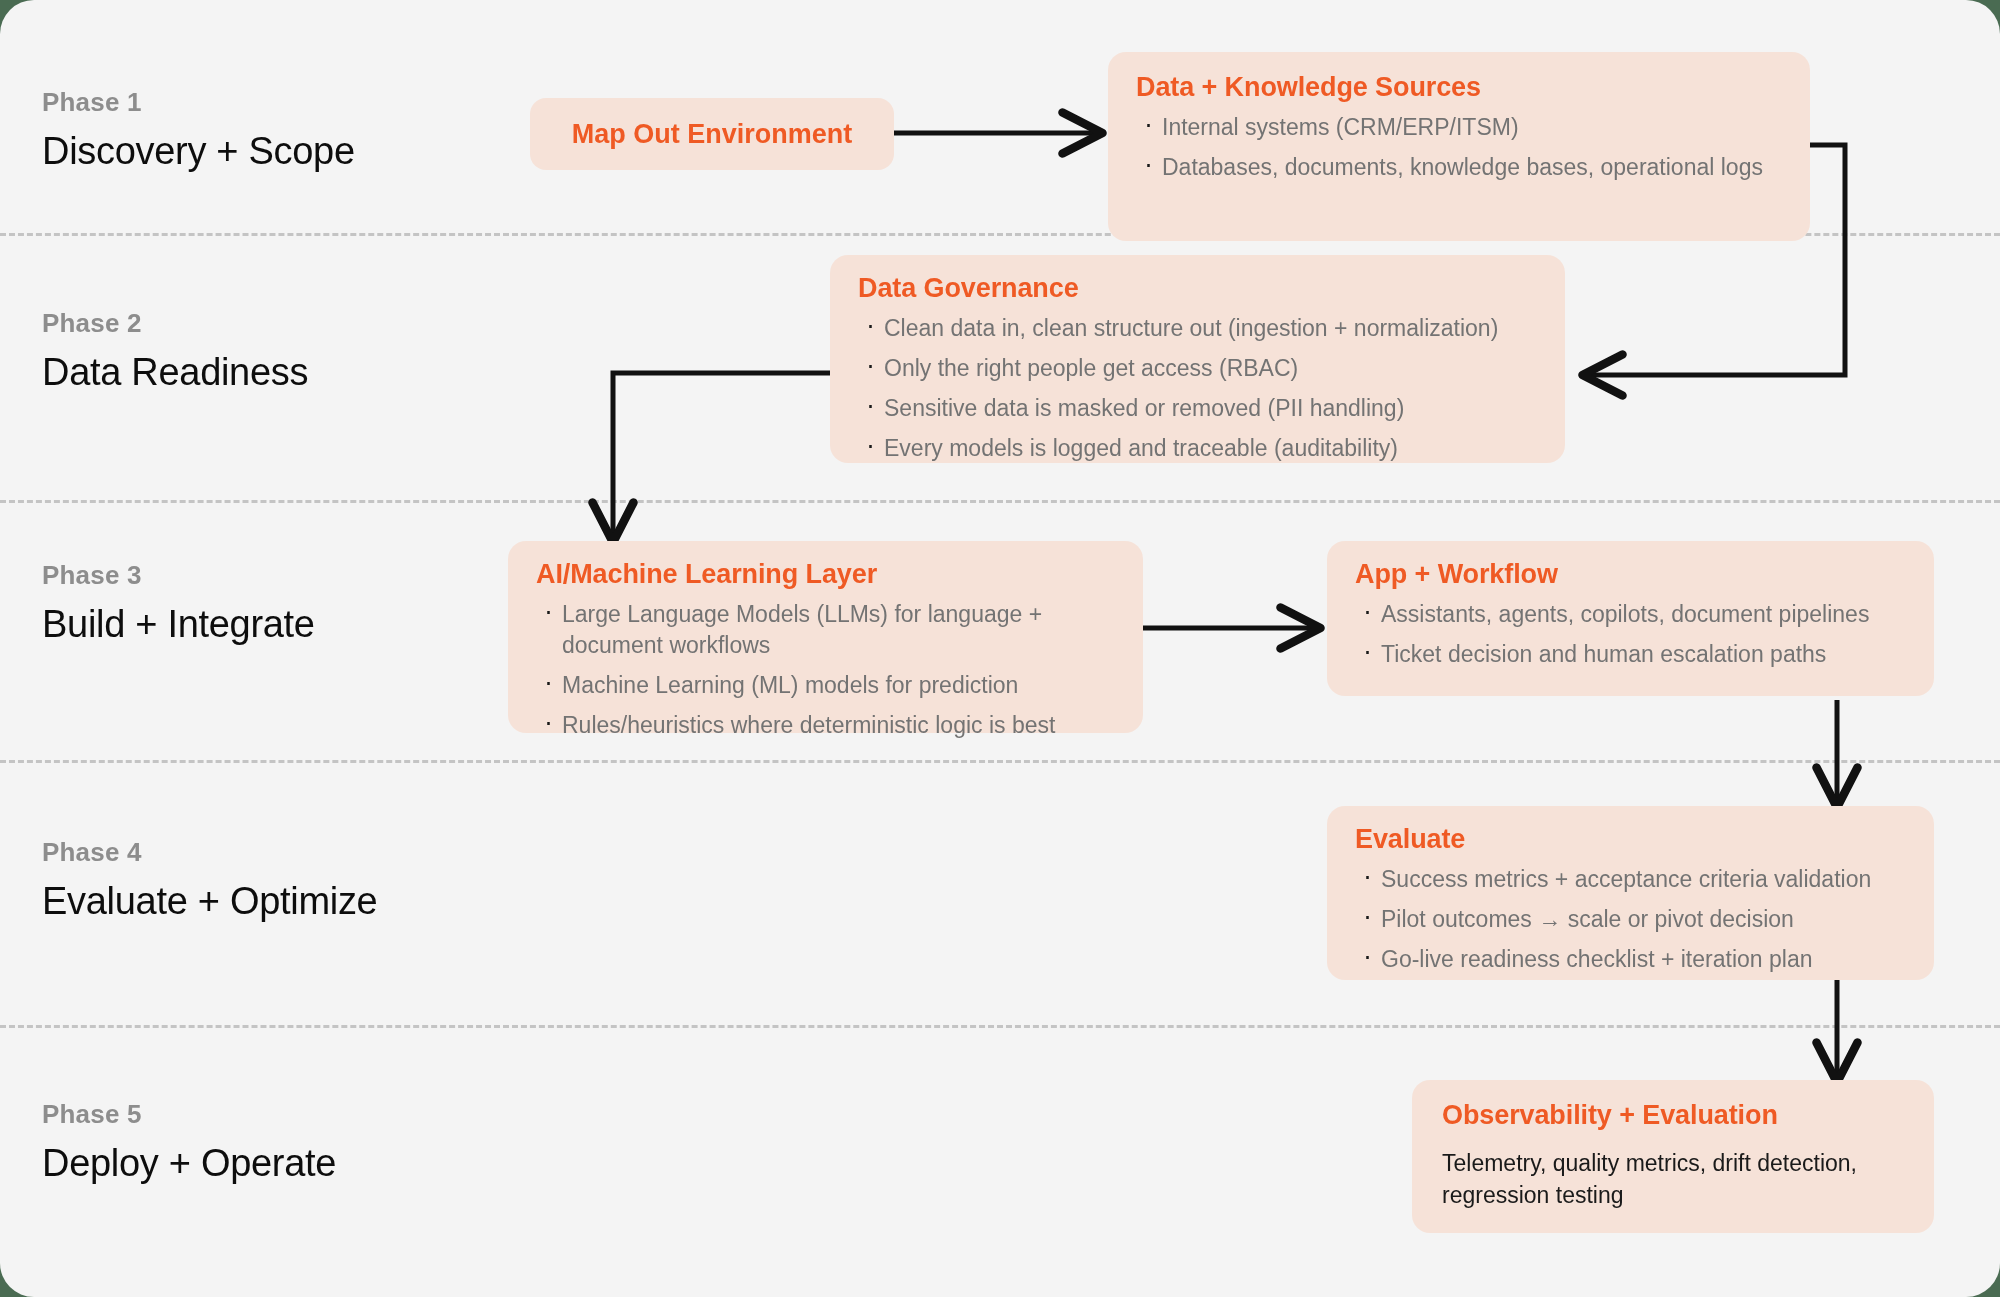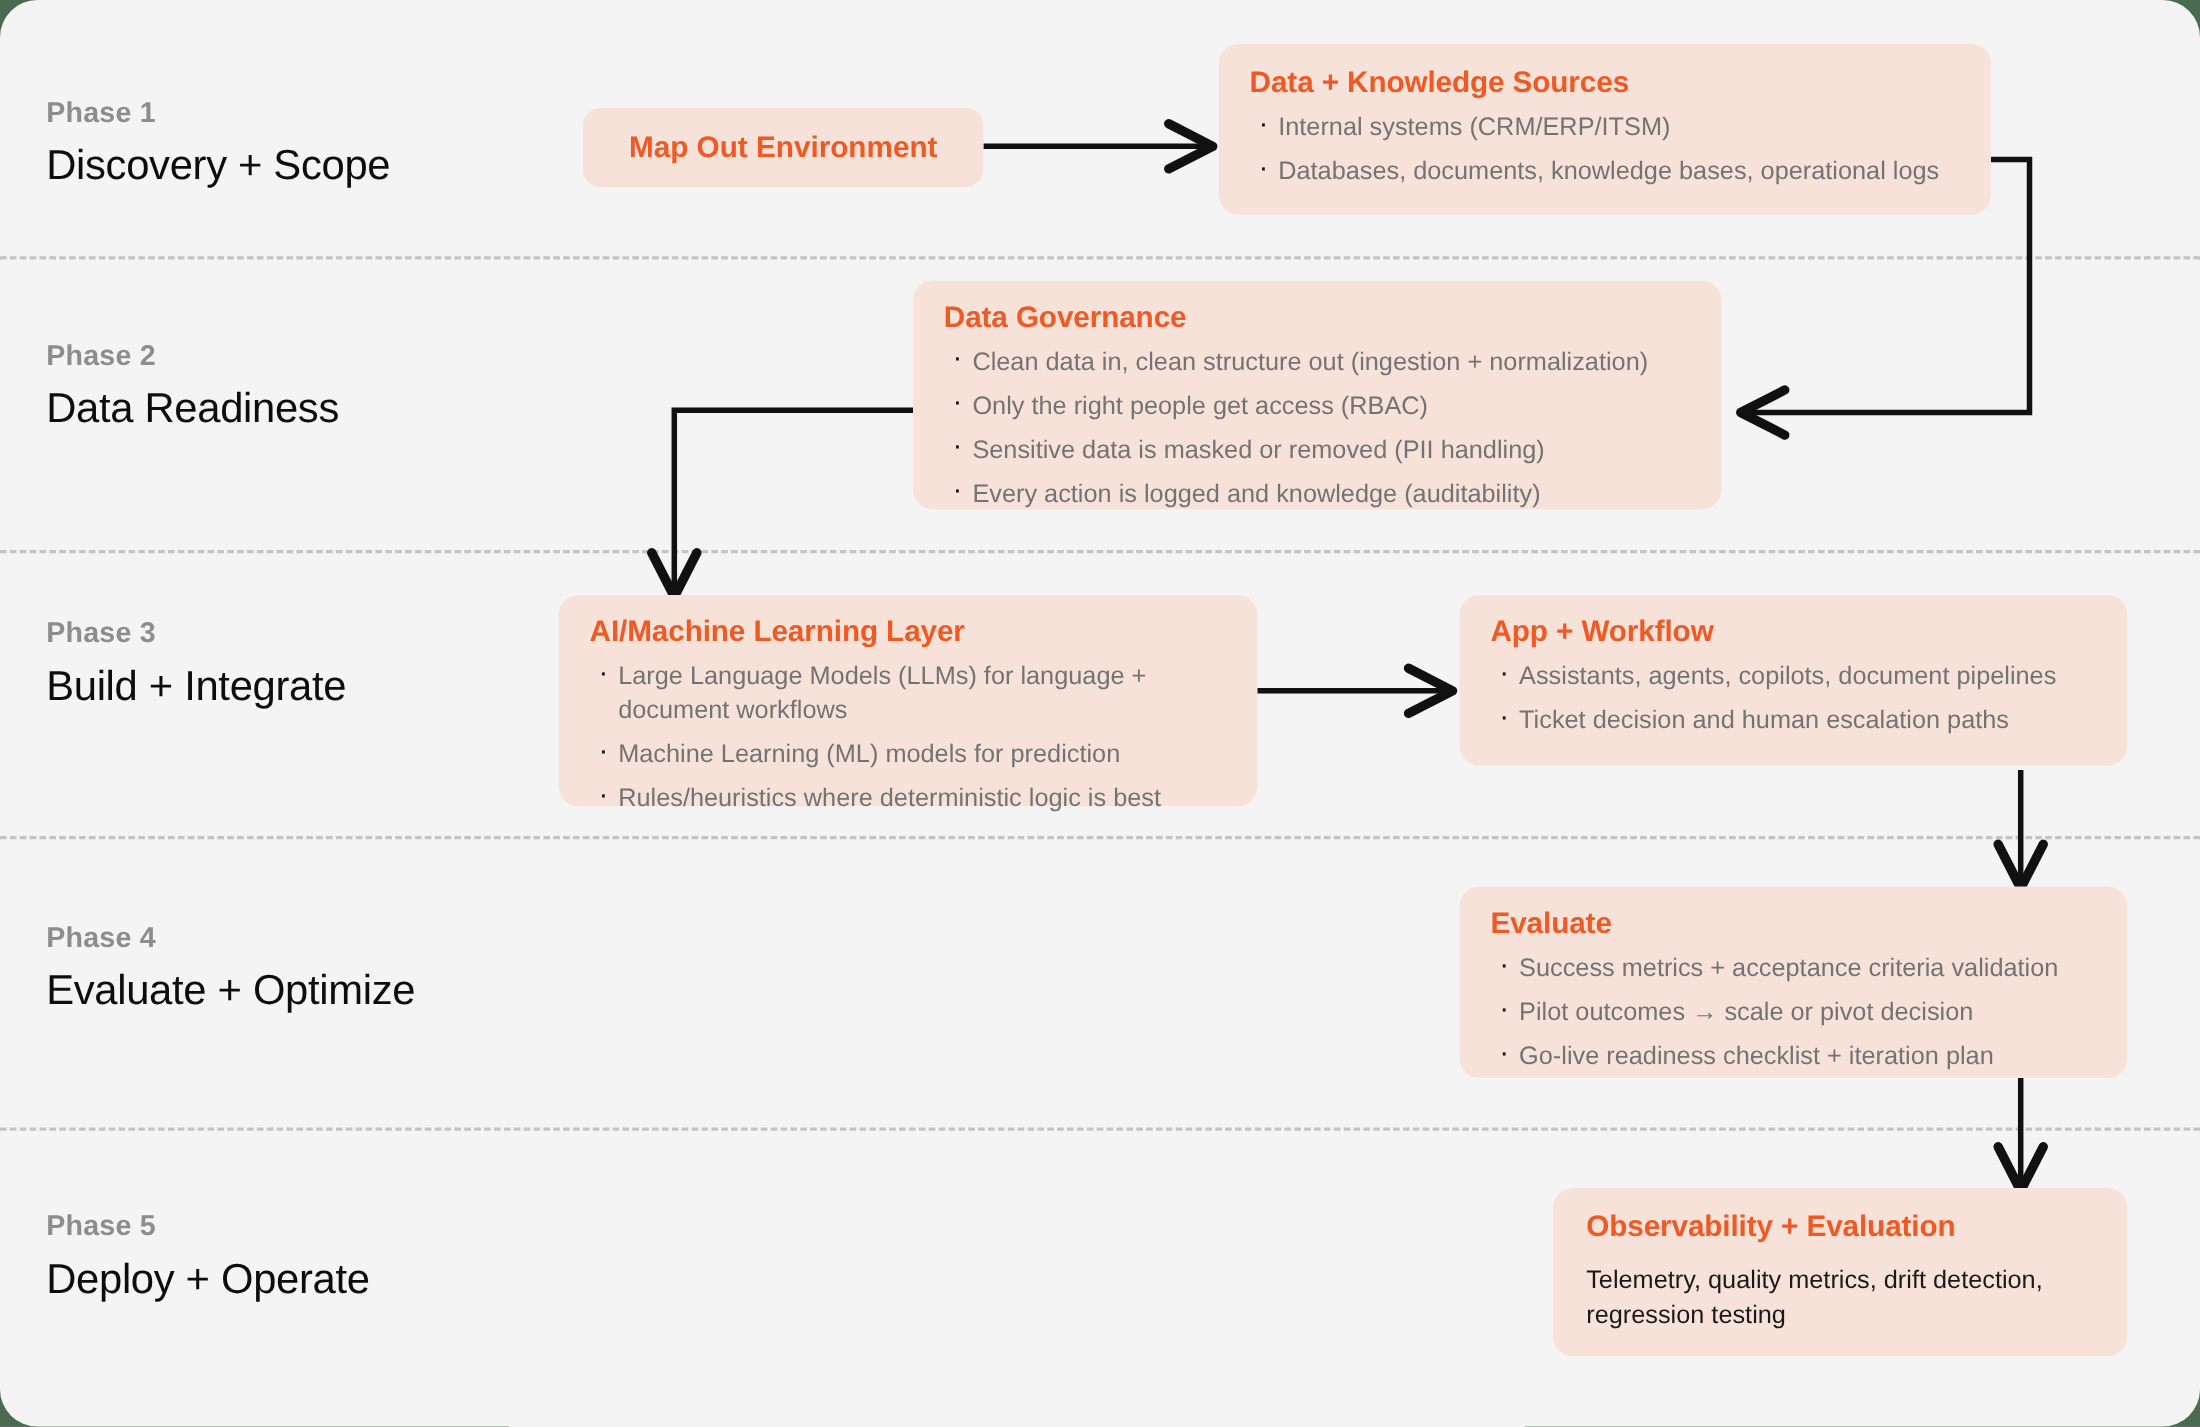--- a/index.html
+++ b/index.html
@@ -164,35 +164,35 @@
 
     <path d="M1837,700 L1837,805" fill="none" stroke="#111" stroke-width="5" marker-end="url(#arrowhead)"></path>
 
     <path d="M1837,975 L1837,1080" fill="none" stroke="#111" stroke-width="5" marker-end="url(#arrowhead)"></path>
   </svg>
 
   <div class="pill" style="left:530px; top:98px; width:364px; height:72px;">
     <span>Map Out Environment</span>
   </div>
 
-  <div class="box" style="left:1108px; top:40px; width:702px; height:155px; padding:20px 28px 22px 28px;">
+  <div class="box" style="left:1108px; top:52px; width:702px; height:189px; padding:20px 28px 22px 28px;">
     <div class="box-title">Data + Knowledge Sources</div>
     <ul class="box-list">
       <li>Internal systems (CRM/ERP/ITSM)</li>
       <li>Databases, documents, knowledge bases, operational logs</li>
     </ul>
   </div>
 
   <div class="box" style="left:830px; top:255px; width:735px; height:208px; padding:18px 28px 20px 28px;">
     <div class="box-title">Data Governance</div>
     <ul class="box-list">
       <li>Clean data in, clean structure out (ingestion + normalization)</li>
       <li>Only the right people get access (RBAC)</li>
       <li>Sensitive data is masked or removed (PII handling)</li>
-      <li>Every action is logged and knowledge (auditability)</li>
+      <li>Every models is logged and traceable (auditability)</li>
     </ul>
   </div>
 
   <div class="box" style="left:508px; top:541px; width:635px; height:192px; padding:18px 28px 20px 28px;">
     <div class="box-title">AI/Machine Learning Layer</div>
     <ul class="box-list">
       <li>Large Language Models (LLMs) for language + document workflows</li>
       <li>Machine Learning (ML) models for prediction</li>
       <li>Rules/heuristics where deterministic logic is best</li>
     </ul>

